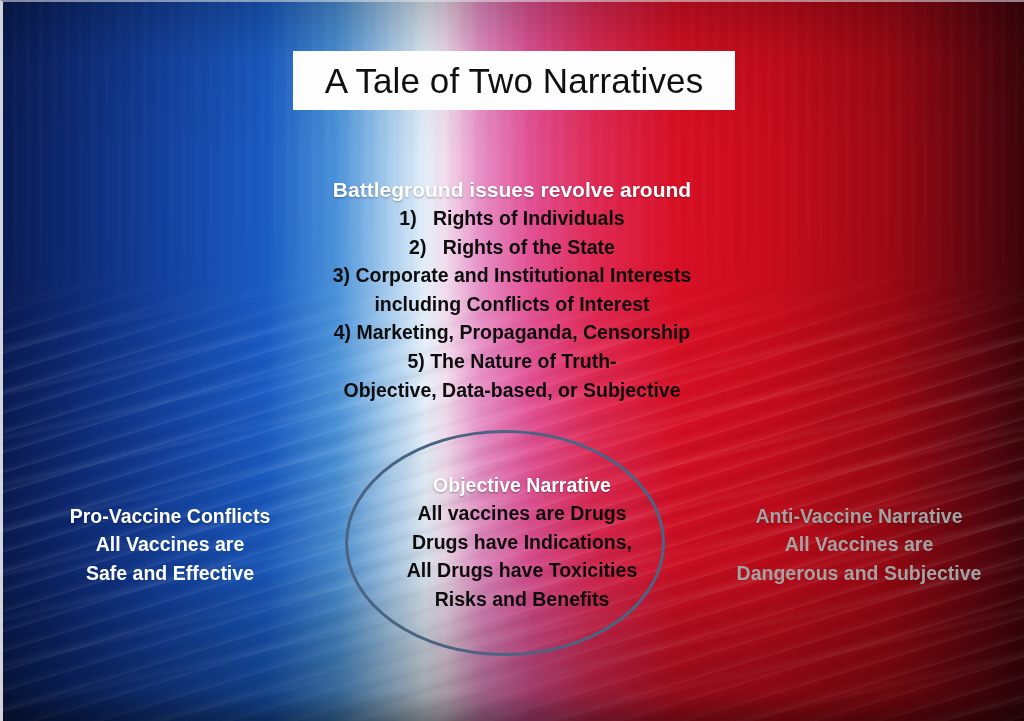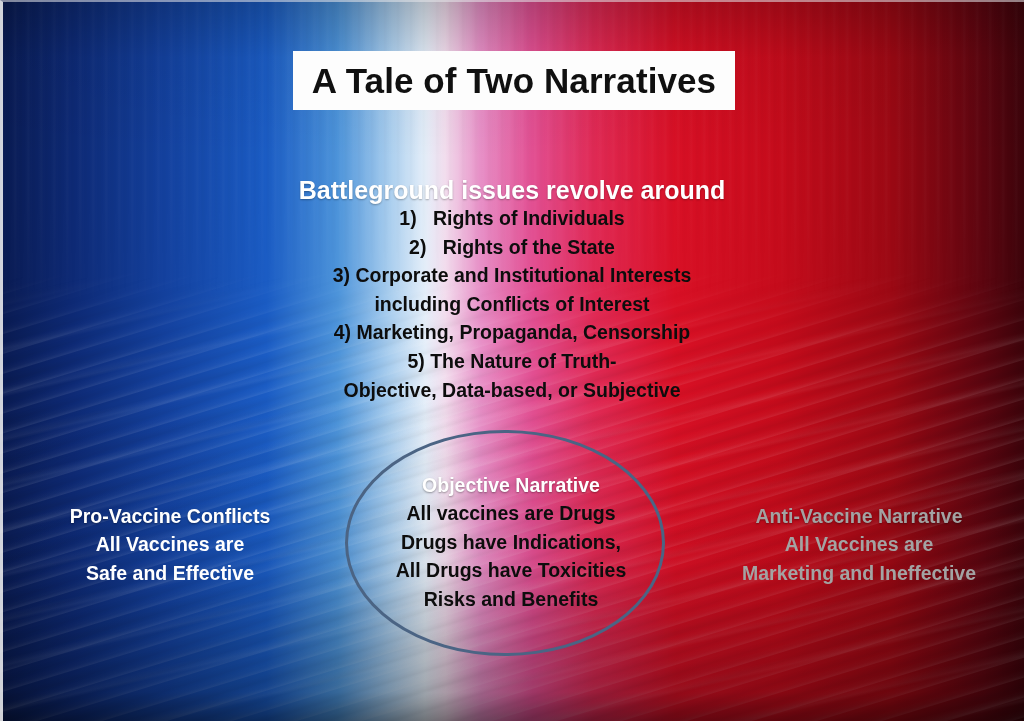--- a/index.html
+++ b/index.html
@@ -124,36 +124,36 @@
     top: 51px;
     width: 442px;
     height: 59px;
     background: #fdfdfd;
     display: flex;
     align-items: center;
     justify-content: center;
   }
   .title-text {
     font-size: 35px;
-    font-weight: 700;
+    font-weight: 400;
     color: #101010;
     letter-spacing: 0.1px;
     white-space: nowrap;
   }
 
   
   .issues {
     position: absolute;
     left: 262px;
     top: 176px;
     width: 500px;
     text-align: center;
   }
   .issues-head {
-    font-size: 25px;
+    font-size: 21px;
     font-weight: bold;
     color: #ffffff;
     line-height: 28px;
     text-shadow: 0 1px 2px rgba(0,0,0,0.30);
   }
   .issue-line {
     font-size: 19.5px;
     font-weight: 600;
     color: #0d0d0d;
     line-height: 28.6px;
@@ -190,21 +190,21 @@
   }
 
   .block-left  { left: 14px;  top: 502px; width: 312px; }
   .block-left .head,
   .block-left .line { color: #ffffff; }
 
   .block-right { left: 700px; top: 502px; width: 318px; }
   .block-right .head,
   .block-right .line { color: #a3a3a3; }
 
-  .block-center { left: 361px; top: 471px; width: 300px; }
+  .block-center { left: 372px; top: 471px; width: 300px; }
   .block-center .head { color: #ffffff; }
   .block-center .line {
     color: #0d0d0d;
     text-shadow: none;
   }
 </style>
 </head>
 <body>
 
 <div id="slide">
@@ -241,17 +241,17 @@
     <div class="head">Objective Narrative</div>
     <div class="line">All vaccines are Drugs</div>
     <div class="line">Drugs have Indications,</div>
     <div class="line">All Drugs have Toxicities</div>
     <div class="line">Risks and Benefits</div>
   </div>
 
   <div class="block block-right">
     <div class="head">Anti-Vaccine Narrative</div>
     <div class="line">All Vaccines are</div>
-    <div class="line">Marketing and Ineffective</div>
+    <div class="line">Dangerous and Subjective</div>
   </div>
 
   <div class="frame"></div>
 </div>
 
 </body></html>

